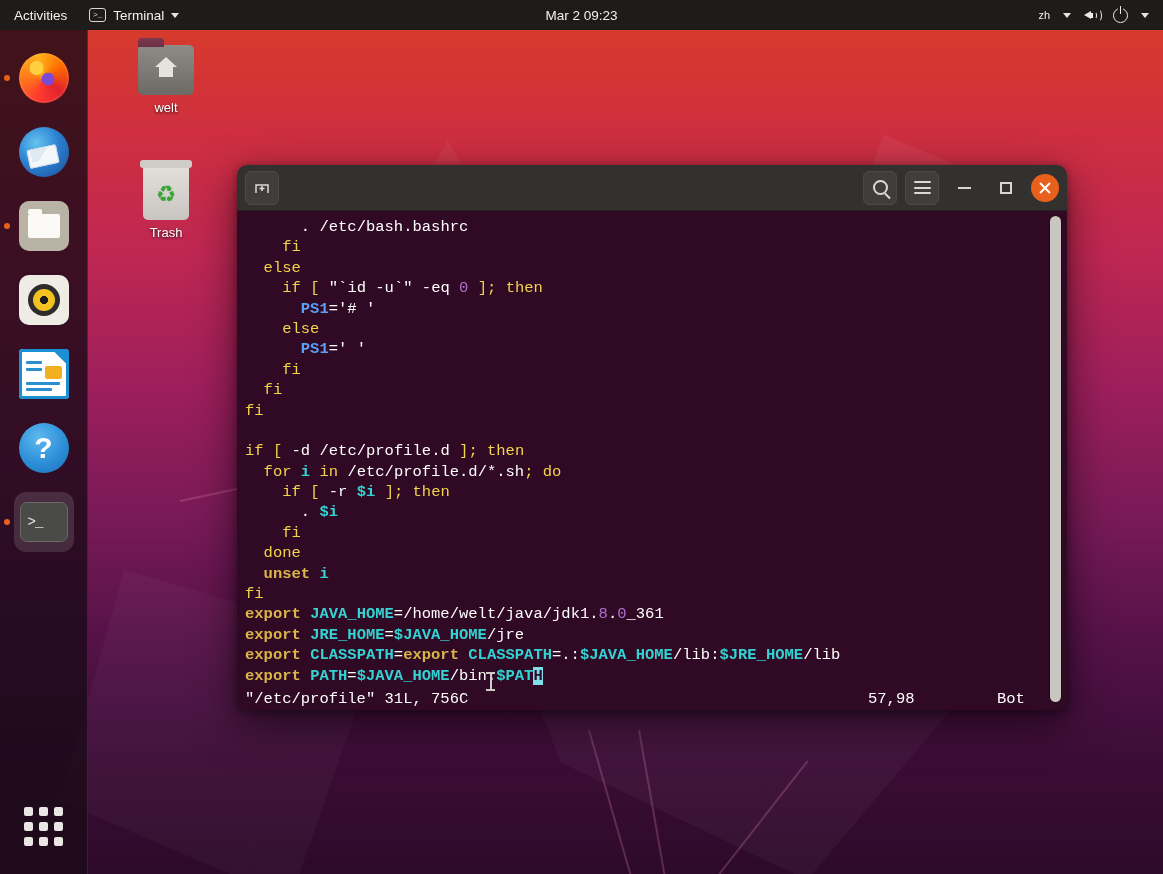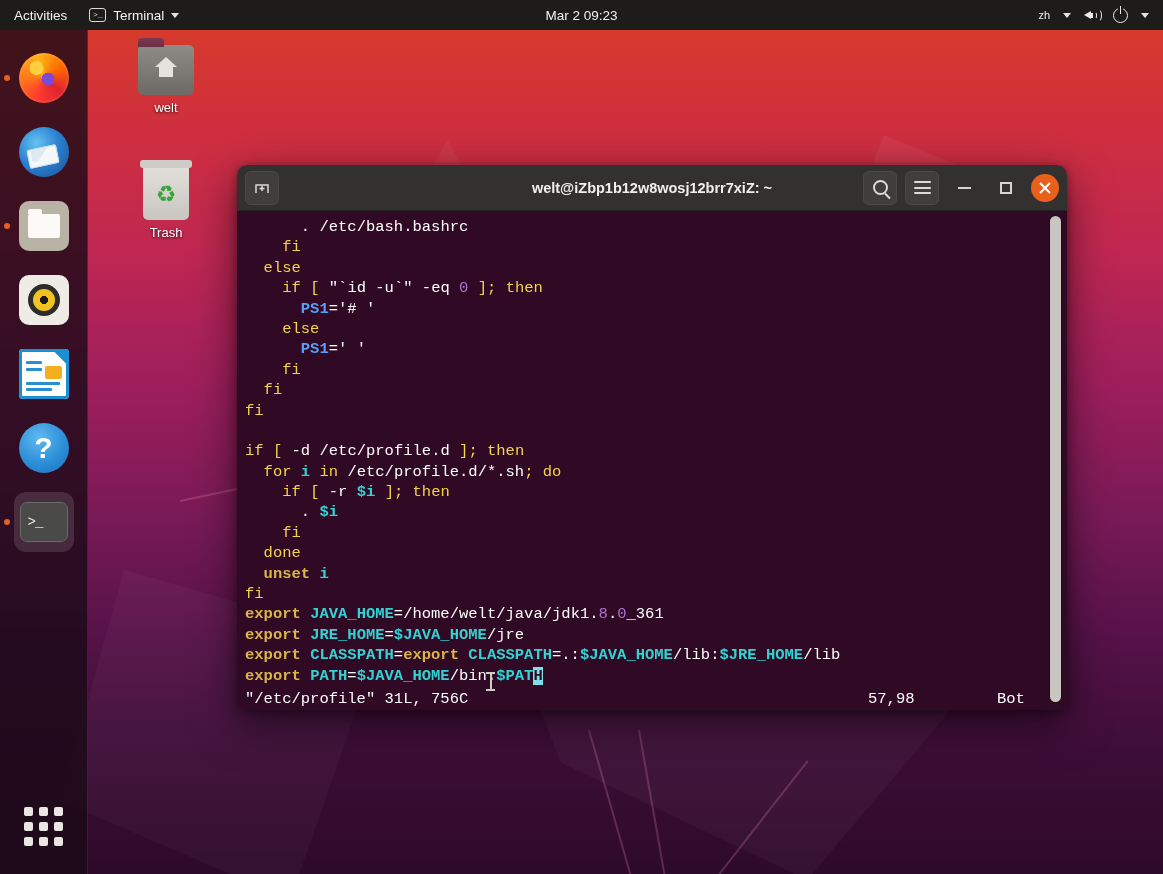--- a/index.html
+++ b/index.html
@@ -351,21 +351,20 @@
 
   <div id="term">
 
     <div id="term-header">
       <div class="hbtn">
         <svg width="16" height="16" viewBox="0 0 16 16">
           <path d="M2 13 V5 H14 V13" fill="none" stroke="#ddd9d6" stroke-width="1.5"></path>
           <path d="M8 6 V11 M5.5 8.5 H10.5" stroke="#ddd9d6" stroke-width="1.6"></path>
         </svg>
       </div>
-      <div id="term-title">welt@iZbp1b12w8wosj12brr7xiZ: ~</div>
       <div class="hdr-right">
         <div class="hbtn">
           <span class="ic-search"></span>
         </div>
         <div class="hbtn">
           <span class="ic-burger">
               <i></i>
               <i></i>
               <i></i>
             </span>

